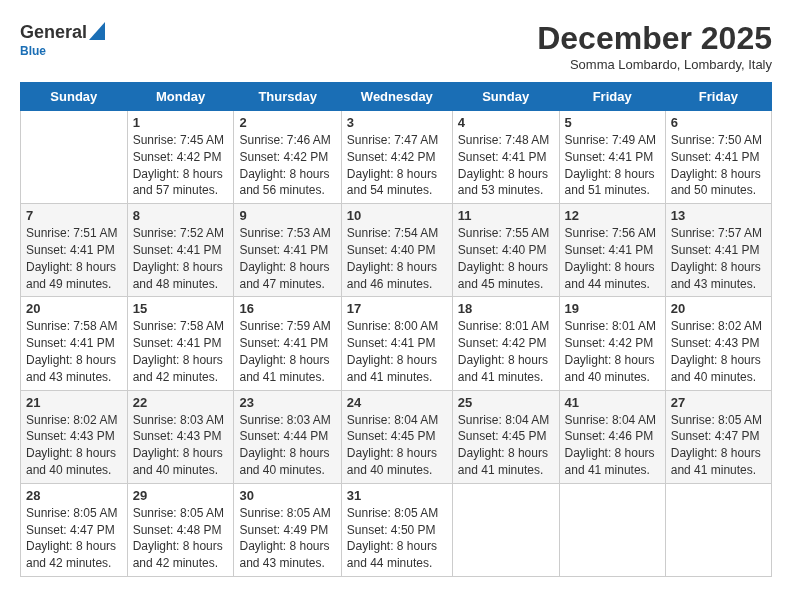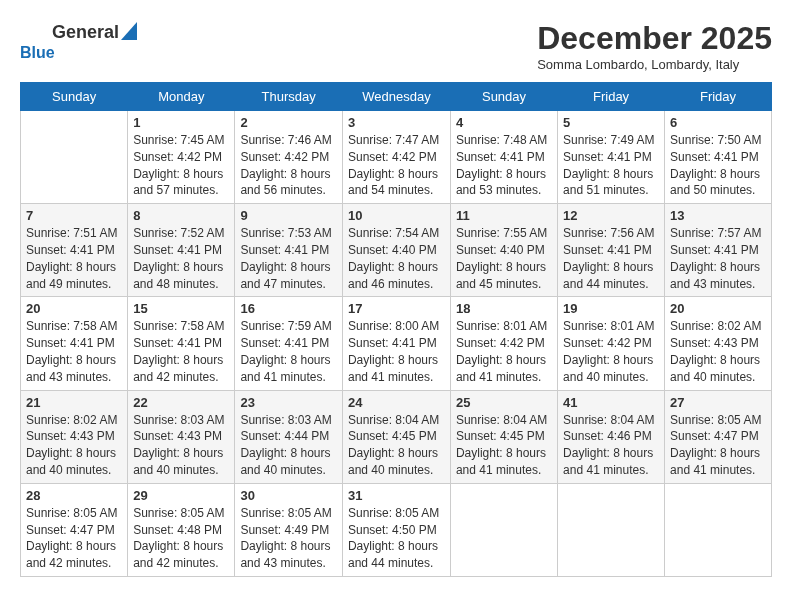--- a/index.html
+++ b/index.html
@@ -10,21 +10,21 @@
       min-height: 612px;
       padding: 20px;
     }
     .header-section {
       display: flex;
       justify-content: space-between;
       align-items: flex-start;
       margin-bottom: 10px;
     }
     .title-section {
-      text-align: left;
+      text-align: right;
       margin-left: 21px;
     }
     .month-title {
       font-size: 32px;
       font-weight: bold;
       color: #333;
     }
     .location-title {
       font-size: 13px;
       color: #333;
@@ -33,21 +33,21 @@
       width: 100%;
       border-collapse: collapse;
       font-size: 11px;
     }
     th {
       background-color: #1a6eb5;
       color: #fff;
       text-align: center;
       padding: 6px 19px;
       font-size: 13px;
-      font-weight: normal;
+      font-weight: bold;
       border: 1px solid #1a6eb5;
     }
     td {
       border: 1px solid #ccc;
       vertical-align: top;
       padding: 4px 5px;
       width: 108px;
       min-height: 70px;
     }
     .day-num {
@@ -81,28 +81,28 @@
       flex-direction: column;
     }
   </style>
 </head>
 <body>
 
 <div class="header-section">
   <div class="logo-wrapper">
     <div class="logo-text-wrapper">
       <div style="display:flex;align-items:center;">
-        <span style="font-size:18px;font-weight:bold;color:#333;margin-left:32px;">General</span>
+        <span style="font-size:18px;font-weight:bold;color:#333;">General</span>
         <div style="display:inline-block;margin-left:2px;margin-top:2px;">
           <svg width="16" height="18" viewBox="0 0 16 18">
             <polygon points="0,18 16,0 16,18" fill="#1a6eb5"></polygon>
           </svg>
         </div>
       </div>
-      <span style="font-size:16px;font-weight:bold;color:#1a6eb5;">Blue</span>
+      <span style="font-size:12px;font-weight:bold;color:#1a6eb5;">Blue</span>
     </div>
   </div>
   <div class="title-section">
     <div class="month-title">December 2025</div>
     <div class="location-title">Somma Lombardo, Lombardy, Italy</div>
   </div>
 </div>
 
 <table>
   <thead>

